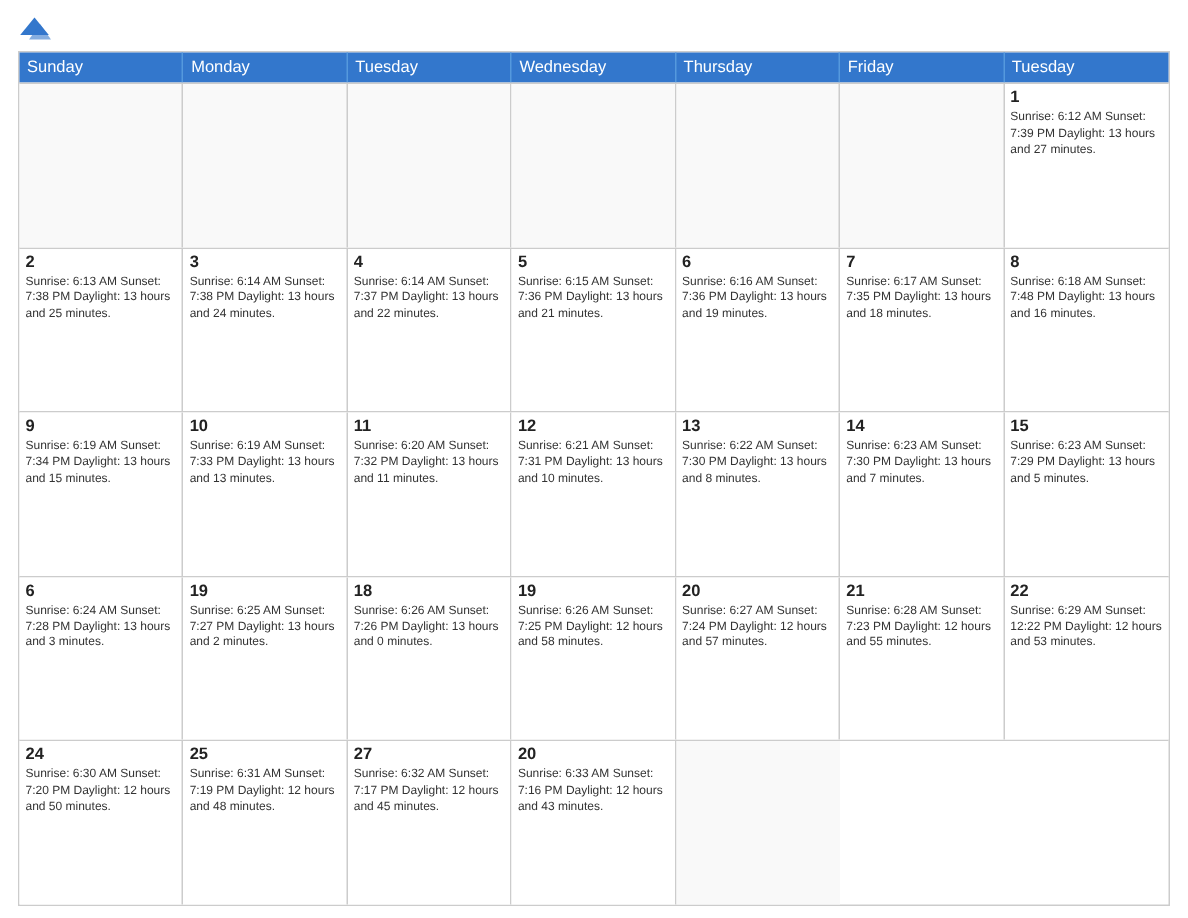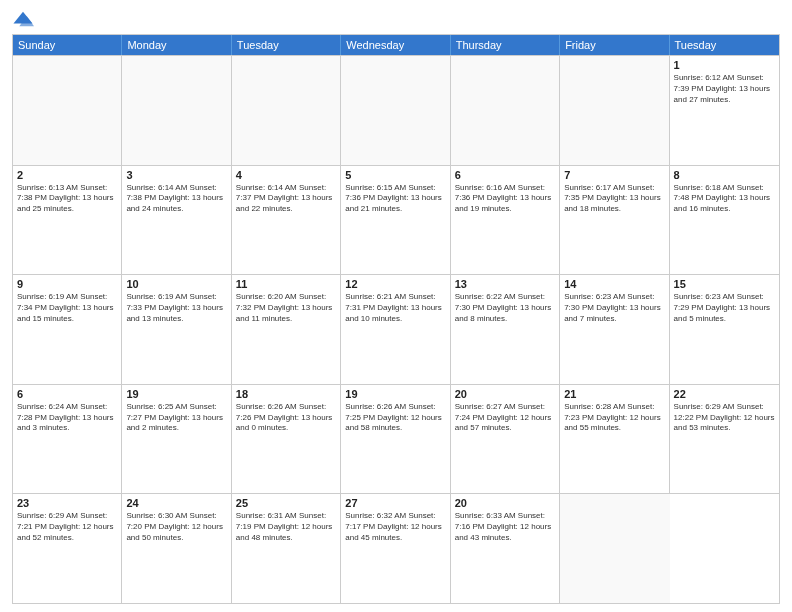--- a/index.html
+++ b/index.html
@@ -282,26 +282,20 @@
           </div>
           <div class="cal-cell">
             <span class="day-number">22</span>
             <div class="cell-text">Sunrise: 6:29 AM
 Sunset: 12:22 PM
 Daylight: 12 hours and 53 minutes.</div>
           </div>
         </div>
         <div class="cal-row">
           <div class="cal-cell">
-            <span class="day-number">23</span>
-            <div class="cell-text">Sunrise: 6:29 AM
-Sunset: 7:21 PM
-Daylight: 12 hours and 52 minutes.</div>
-          </div>
-          <div class="cal-cell">
             <span class="day-number">24</span>
             <div class="cell-text">Sunrise: 6:30 AM
 Sunset: 7:20 PM
 Daylight: 12 hours and 50 minutes.</div>
           </div>
           <div class="cal-cell">
             <span class="day-number">25</span>
             <div class="cell-text">Sunrise: 6:31 AM
 Sunset: 7:19 PM
 Daylight: 12 hours and 48 minutes.</div>

